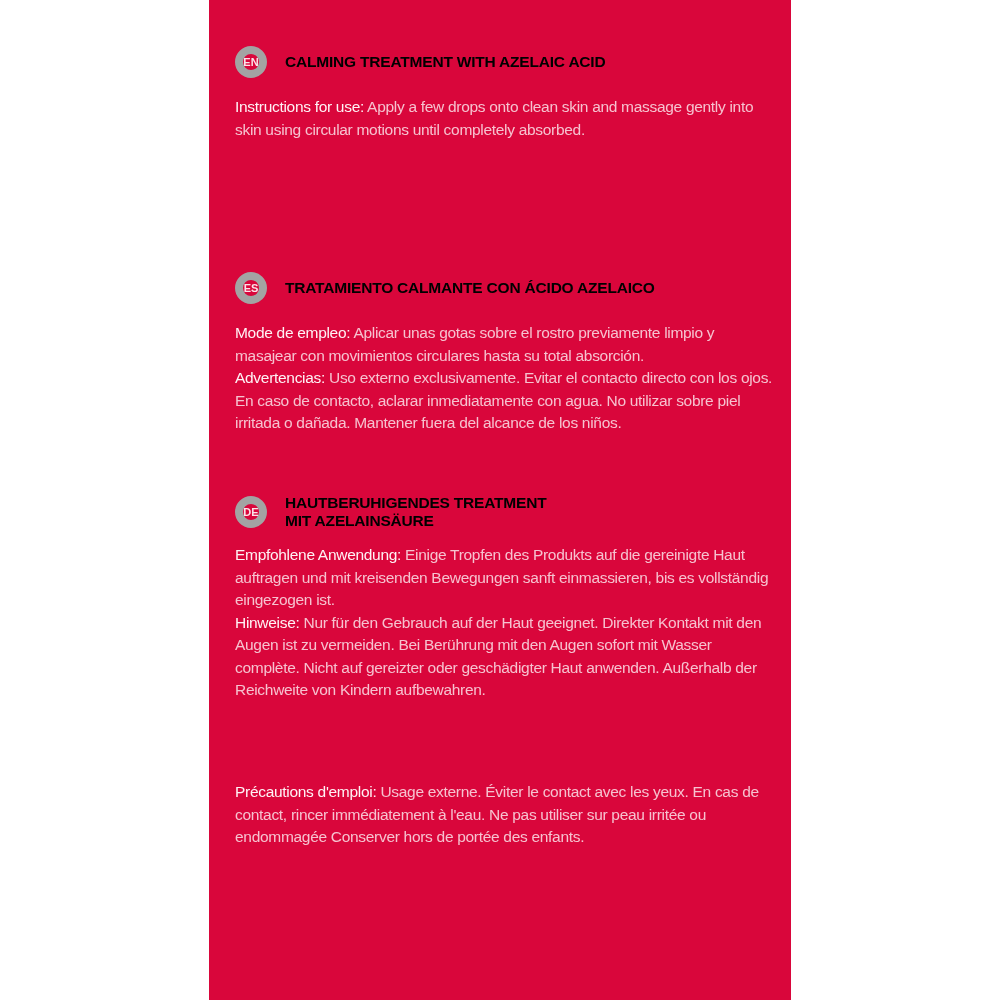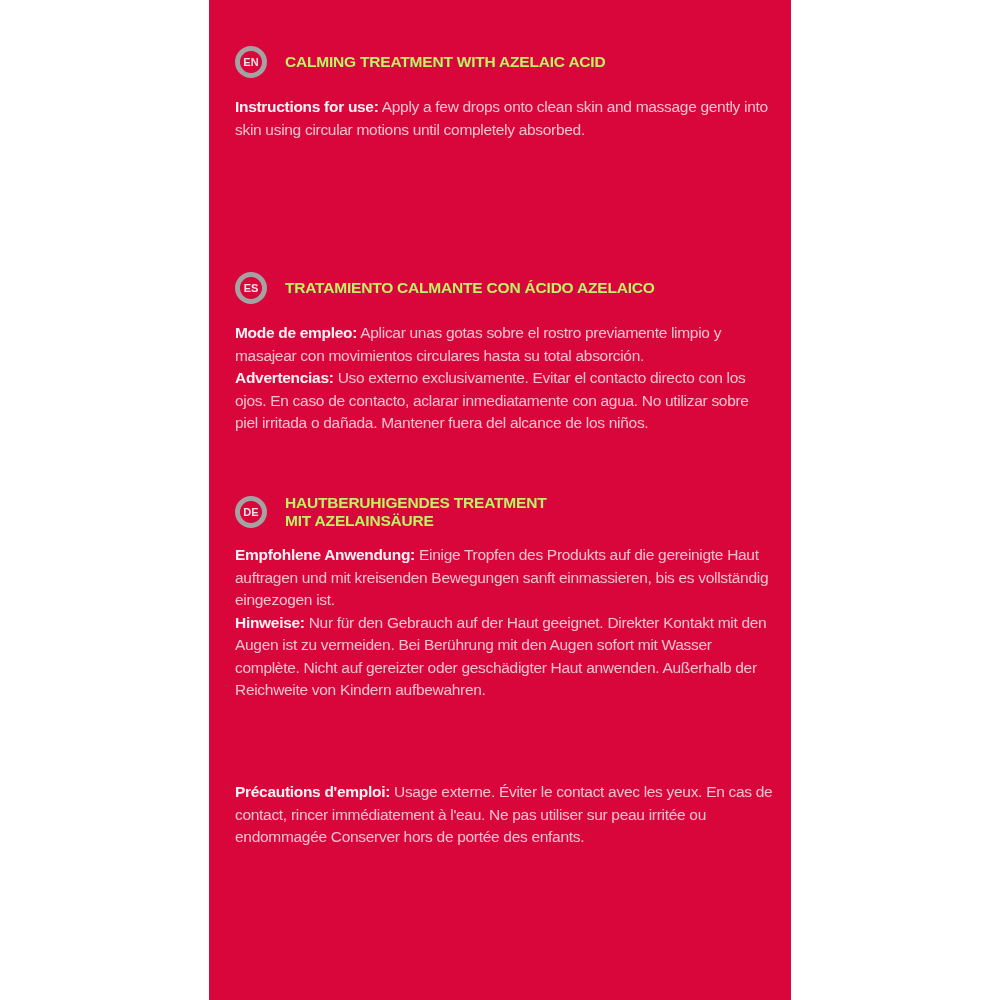--- a/index.html
+++ b/index.html
@@ -8,30 +8,30 @@
     position: relative; overflow: hidden;
     font-family: "Liberation Sans", "DejaVu Sans", sans-serif;
   }
   .panel {
     position: absolute; left: 209px; top: 0; width: 582px; height: 1000px;
     background: #d9063b; color: #fbd7df;
   }
   .section { position: absolute; left: 26px; width: 540px; }
   .head { display: flex; align-items: center; height: 40px; }
   .badge {
-    width: 32px; height: 32px; border: 5px solid #a3a3a3; border-radius: 50%;
+    width: 32px; height: 32px; border: 8px solid #a3a3a3; border-radius: 50%;
     box-sizing: border-box; display: flex; align-items: center; justify-content: center;
     font-weight: bold; font-size: 11px; color: #fbe3e8; flex: 0 0 auto;
   }
   .title {
-    margin-left: 18px; font-weight: bold; font-size: 15.5px; color: #bef264;
+    margin-left: 18px; font-weight: bold; font-size: 15.5px; color: #000000;
     letter-spacing: -0.2px; line-height: 18px;
   }
   .body { margin-top: 14px; font-size: 15.5px; line-height: 22.5px; letter-spacing: -0.3px; }
-  .lbl { font-weight: bold; color: #fff2f5; }
+  .lbl { font-weight: normal; color: #fff2f5; }
   .txt { color: #f6c2cf; }
   p { margin: 0; }
 </style>
 </head>
 <body>
 
 <div class="panel">
 
   <div class="section" style="top:42px;">
     <div class="head">

